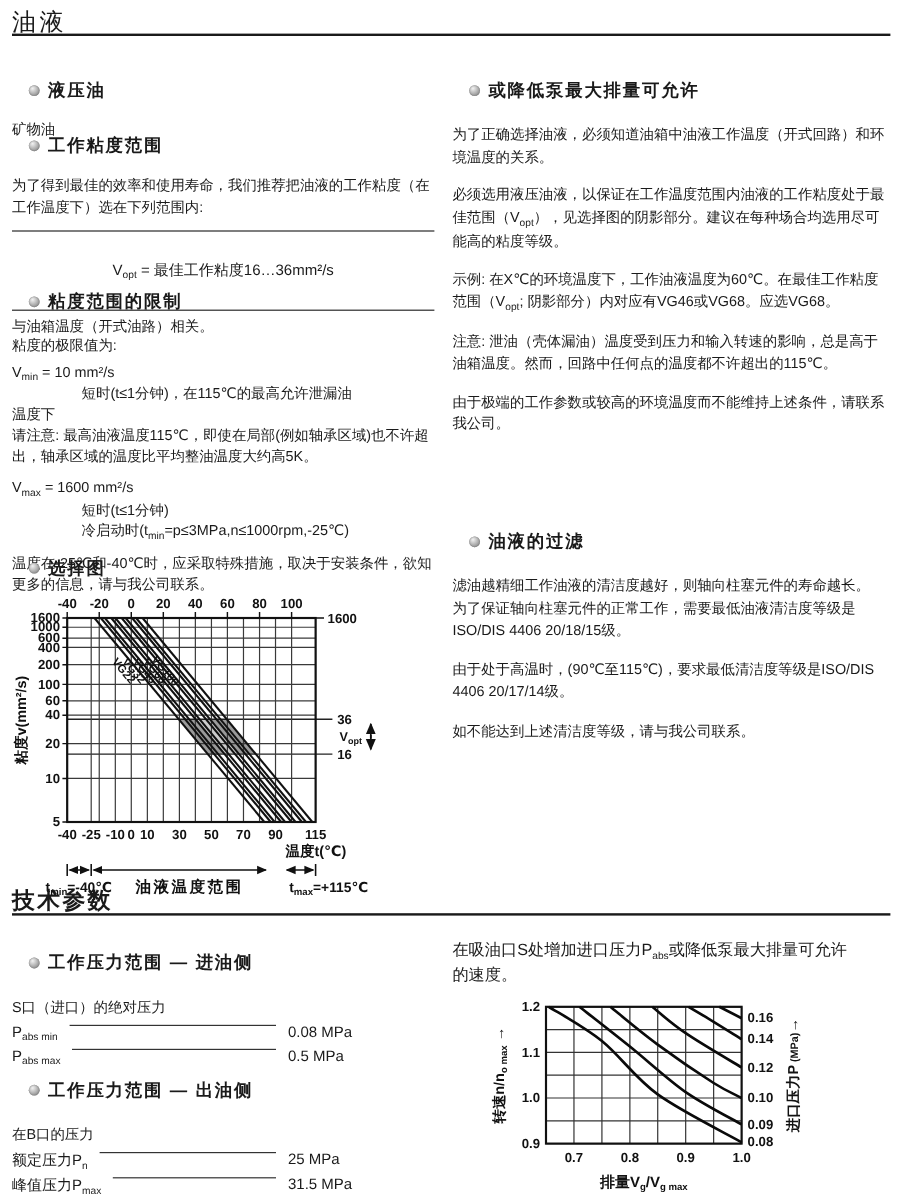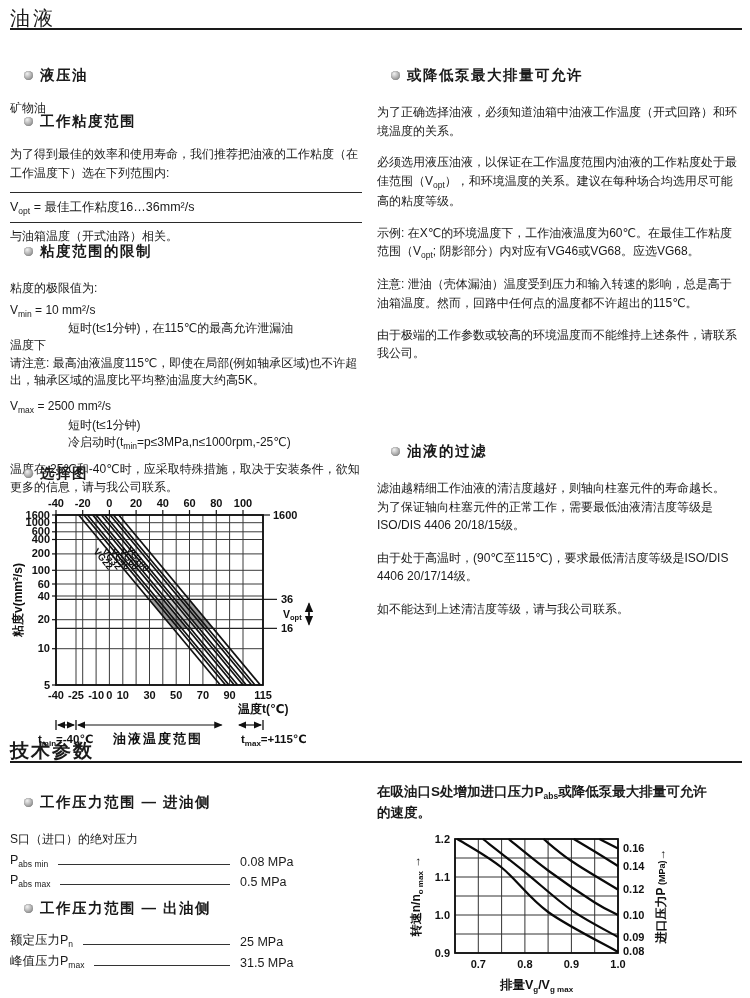--- a/index.html
+++ b/index.html
@@ -17,31 +17,31 @@
   .col-right{left:377px;width:362px}
   .sec{position:absolute;left:0;right:0}
   .h{margin:14px;font-size:14.5px;font-weight:bold;letter-spacing:1.5px;display:flex;align-items:center}
   .bullet{width:9px;height:9px;border-radius:50%;flex:none;margin-right:7px;
     background:radial-gradient(circle at 35% 30%,#f2f2f2 0%,#b8b8b8 45%,#737373 100%);
     box-shadow:inset 0 0 1px #555}
   p{margin:0;font-size:12px;line-height:1.55}
   .mt4{margin-top:4px}.mt6{margin-top:6px}.mt8{margin-top:18px}.mt9{margin-top:9px}
   .mt10{margin-top:18px}.mt13{margin-top:13px}.mt14{margin-top:14px}
   .formula{margin-top:10px;border-top:1.3px solid #2a2a2a;border-bottom:1.3px solid #2a2a2a;
-    padding:6px 0;font-size:12.5px}
+    padding:24px 0;text-align:center;font-size:12.5px}
   sub{font-size:8.5px;vertical-align:-3px;letter-spacing:0}
   .ind{padding-left:58px}
   .vline{font-size:12px;line-height:1.45}
-  .prow{display:flex;align-items:flex-end;font-size:12.5px;margin-top:4px}
+  .prow{display:flex;align-items:flex-start;font-size:12.5px;margin-top:4px}
   .plabel{white-space:nowrap}
   .leader{flex:1;border-bottom:1.1px solid #333;margin:0 10px 4px 10px;height:1px}
   .pval{width:120px;flex:none}
   .tech-sec{position:absolute;width:350px;left:10px}
   .tech-note{position:absolute;left:377px;top:782px;width:366px}
-  .note-line{font-size:13.5px;font-weight:bold;line-height:1.5}
+  .note-line{font-size:13.5px;font-weight:normal;line-height:1.5}
   .chart{margin-top:4px}
   #chart2{margin-left:30px;margin-top:8px}
   svg text{font-family:"Liberation Sans","DejaVu Sans",sans-serif;fill:#111}
 </style>
 </head>
 <body>
 
 <div class="page-title">油液</div>
 <div class="rule title-rule"></div>
 
@@ -71,21 +71,21 @@
         <span>粘度范围的限制</span>
       </h3>
     <p class="mt8">粘度的极限值为:</p>
     <div class="mt4">
       <div class="vline"><span>V</span><sub>min</sub><span> = 10 mm²/s</span></div>
       <div class="vline ind">短时(t≤1分钟)，在115℃的最高允许泄漏油</div>
       <div class="vline">温度下</div>
     </div>
     <p style="line-height:1.45">请注意: 最高油液温度115℃，即使在局部(例如轴承区域)也不许超出，轴承区域的温度比平均整油温度大约高5K。</p>
     <div class="mt9">
-      <div class="vline"><span>V</span><sub>max</sub><span> = 2500 mm²/s</span></div>
+      <div class="vline"><span>V</span><sub>max</sub><span> = 1600 mm²/s</span></div>
       <div class="vline ind">短时(t≤1分钟)</div>
       <div class="vline ind"><span>冷启动时(t</span><sub>min</sub><span>=p≤3MPa,n≤1000rpm,-25℃)</span></div>
     </div>
     <p class="mt9" style="line-height:1.45">温度在-25℃和-40℃时，应采取特殊措施，取决于安装条件，欲知更多的信息，请与我公司联系。</p>
   </div>
 
   <div class="sec" style="top:450px">
     <h3 class="h">
         <span class="bullet"></span>
         <span>选择图</span>
@@ -214,21 +214,21 @@
 </div>
 
 <div class="col col-right">
 
   <div class="sec" style="top:52px">
     <h3 class="h">
         <span class="bullet"></span>
         <span>或降低泵最大排量可允许</span>
       </h3>
     <p class="mt10">为了正确选择油液，必须知道油箱中油液工作温度（开式回路）和环境温度的关系。</p>
-    <p class="mt13"><span>必须选用液压油液，以保证在工作温度范围内油液的工作粘度处于最佳范围（V</span><sub>opt</sub><span>），和环境温度的关系。建议在每种场合均选用尽可能高的粘度等级。</span></p>
+    <p class="mt13"><span>必须选用液压油液，以保证在工作温度范围内油液的工作粘度处于最佳范围（V</span><sub>opt</sub><span>），见选择图的阴影部分。建议在每种场合均选用尽可能高的粘度等级。</span></p>
     <p class="mt13"><span>示例: 在X℃的环境温度下，工作油液温度为60℃。在最佳工作粘度范围（V</span><sub>opt</sub><span>; 阴影部分）内对应有VG46或VG68。应选VG68。</span></p>
     <p class="mt13">注意: 泄油（壳体漏油）温度受到压力和输入转速的影响，总是高于油箱温度。然而，回路中任何点的温度都不许超出的115℃。</p>
     <p class="mt13">由于极端的工作参数或较高的环境温度而不能维持上述条件，请联系我公司。</p>
   </div>
 
   <div class="sec" style="top:428px">
     <h3 class="h">
         <span class="bullet"></span>
         <span>油液的过滤</span>
       </h3>
@@ -258,20 +258,21 @@
     <span class="leader"></span>
     <span class="pval">0.5 MPa</span>
   </div>
 </div>
 
 <div class="tech-sec" style="top:885px">
   <h3 class="h">
       <span class="bullet"></span>
       <span>工作压力范围 — 出油侧</span>
     </h3>
+  <p class="mt8">在B口的压力</p>
   <div class="prow">
     <span class="plabel"><span>额定压力P</span><sub>n</sub></span>
     <span class="leader"></span>
     <span class="pval">25 MPa</span>
   </div>
   <div class="prow">
     <span class="plabel"><span>峰值压力P</span><sub>max</sub></span>
     <span class="leader"></span>
     <span class="pval">31.5 MPa</span>
   </div>

